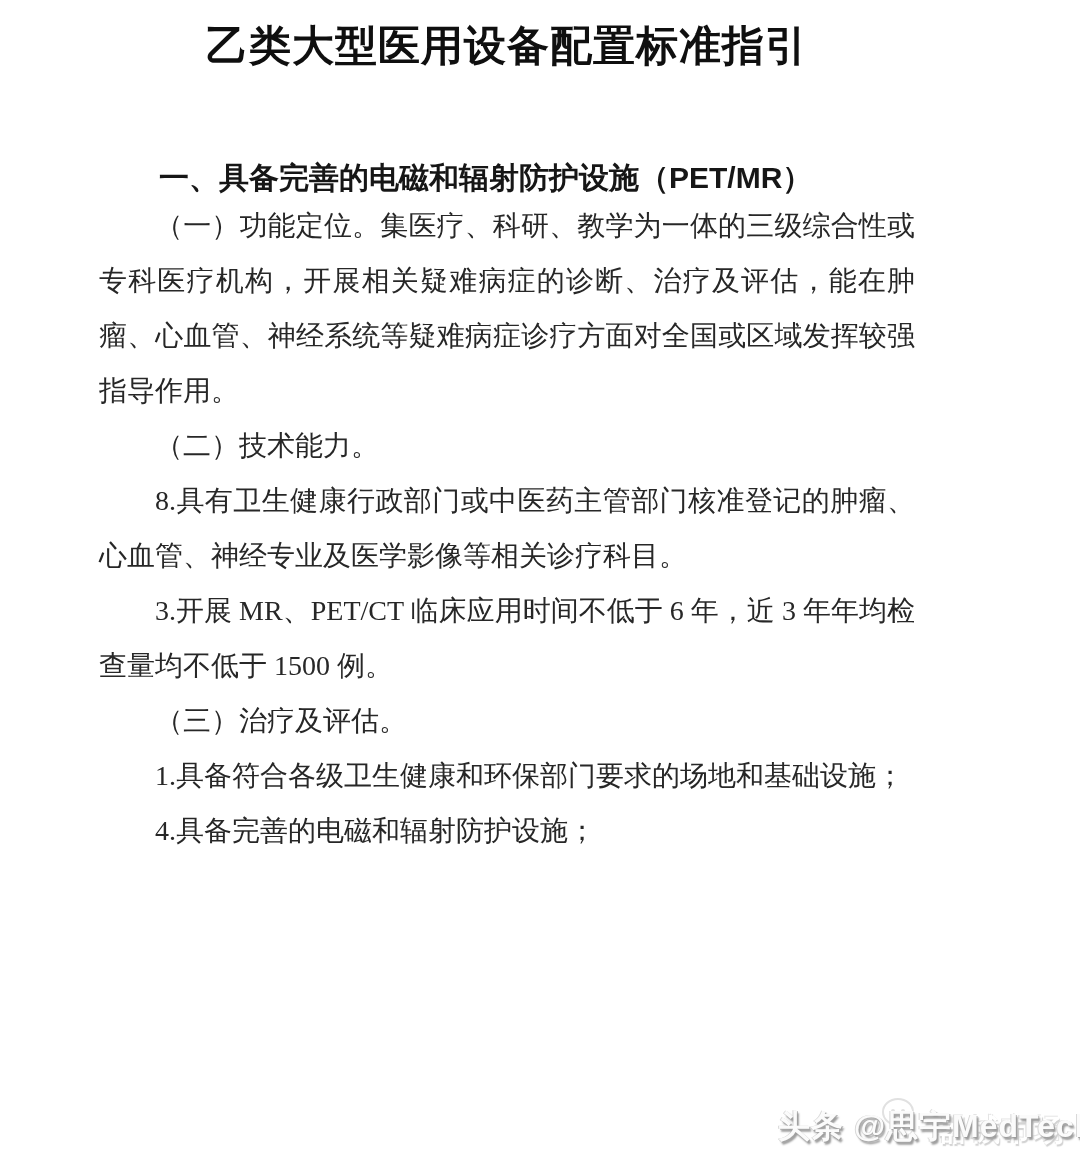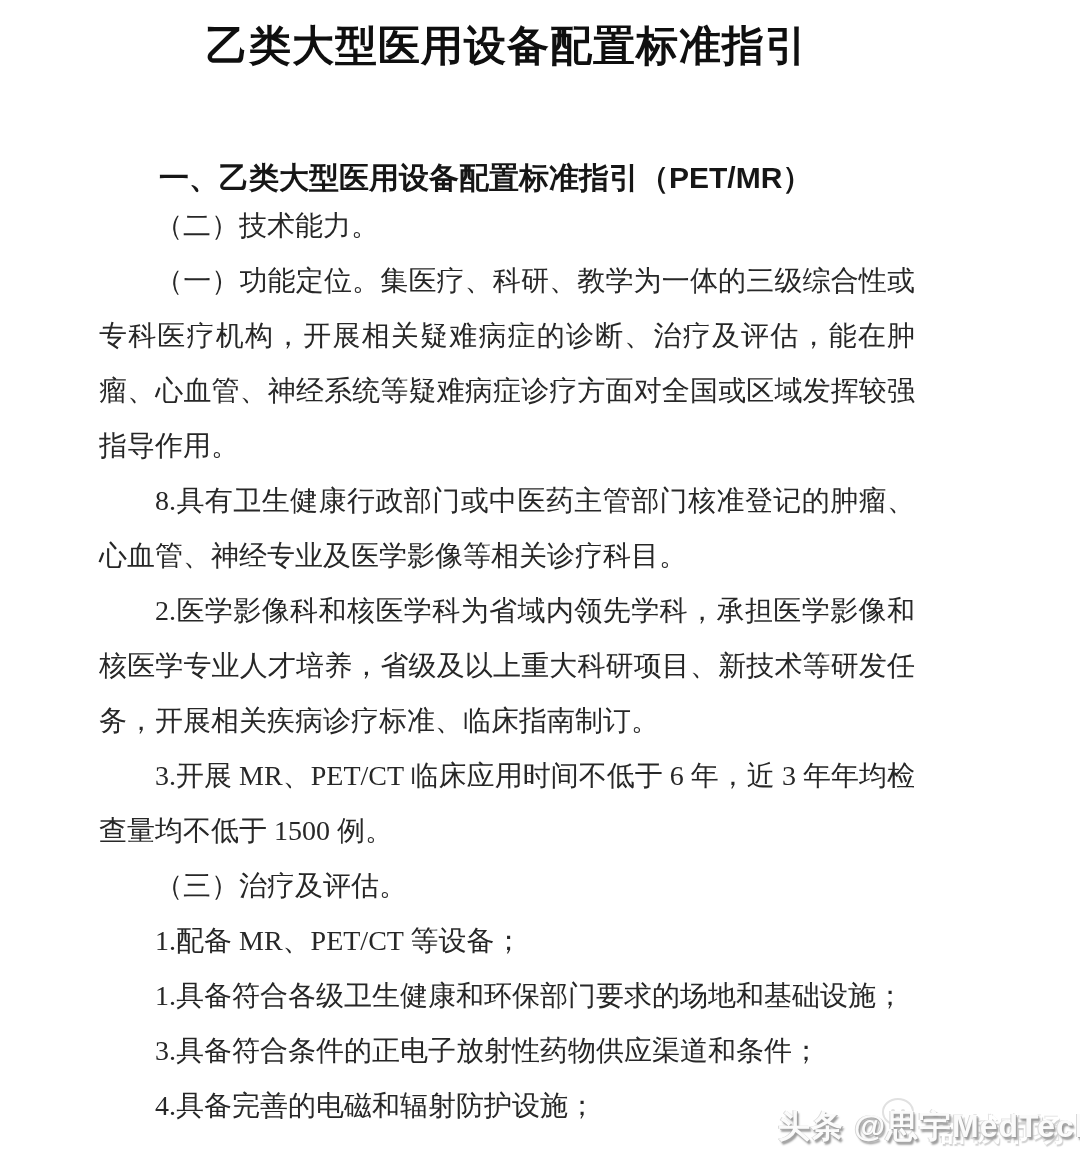--- a/index.html
+++ b/index.html
@@ -100,32 +100,29 @@
   .wm-logo::before { left: 7px; }
   .wm-logo::after  { right: 7px; }
 </style>
 </head>
 <body>
 
 <div class="page">
 
   <h1 class="doc-title">乙类大型医用设备配置标准指引</h1>
 
-  <h2 class="section-heading">一、乙类大型医用设备配置标准指引（PET/MR）</h2>
+  <h2 class="section-heading">一、具备完善的电磁和辐射防护设施（PET/MR）</h2>
 
   <div class="body-text">
+    <p>（一）功能定位。集医疗、科研、教学为一体的三级综合性或专科医疗机构，开展相关疑难病症的诊断、治疗及评估，能在肿瘤、心血管、神经系统等疑难病症诊疗方面对全国或区域发挥较强指导作用。</p>
     <p>（二）技术能力。</p>
-    <p>（一）功能定位。集医疗、科研、教学为一体的三级综合性或专科医疗机构，开展相关疑难病症的诊断、治疗及评估，能在肿瘤、心血管、神经系统等疑难病症诊疗方面对全国或区域发挥较强指导作用。</p>
     <p>8.具有卫生健康行政部门或中医药主管部门核准登记的肿瘤、心血管、神经专业及医学影像等相关诊疗科目。</p>
-    <p>2.医学影像科和核医学科为省域内领先学科，承担医学影像和核医学专业人才培养，省级及以上重大科研项目、新技术等研发任务，开展相关疾病诊疗标准、临床指南制订。</p>
     <p>3.开展 MR、PET/CT 临床应用时间不低于 6 年，近 3 年年均检查量均不低于 1500 例。</p>
     <p>（三）治疗及评估。</p>
-    <p>1.配备 MR、PET/CT 等设备；</p>
     <p>1.具备符合各级卫生健康和环保部门要求的场地和基础设施；</p>
-    <p>3.具备符合条件的正电子放射性药物供应渠道和条件；</p>
     <p>4.具备完善的电磁和辐射防护设施；</p>
   </div>
 
   <span class="wm-logo"></span>
 
   <span class="wm-secondary">器械市场</span>
 
   <span class="wm-primary">头条 @思宇MedTech</span>
 
 </div>

